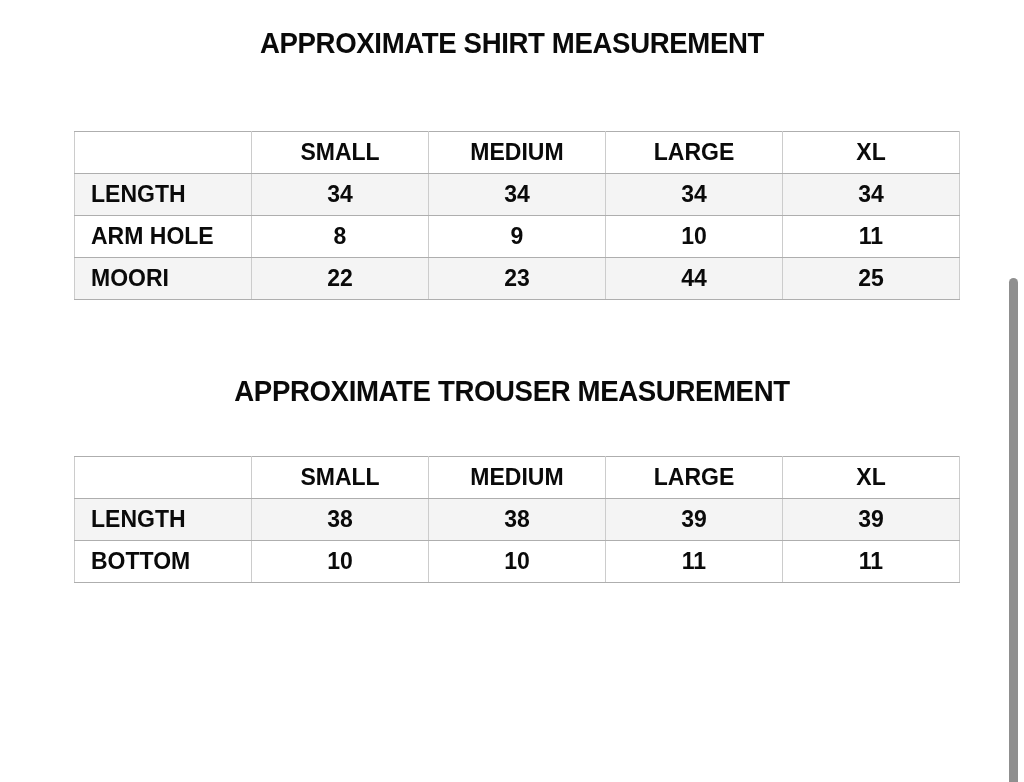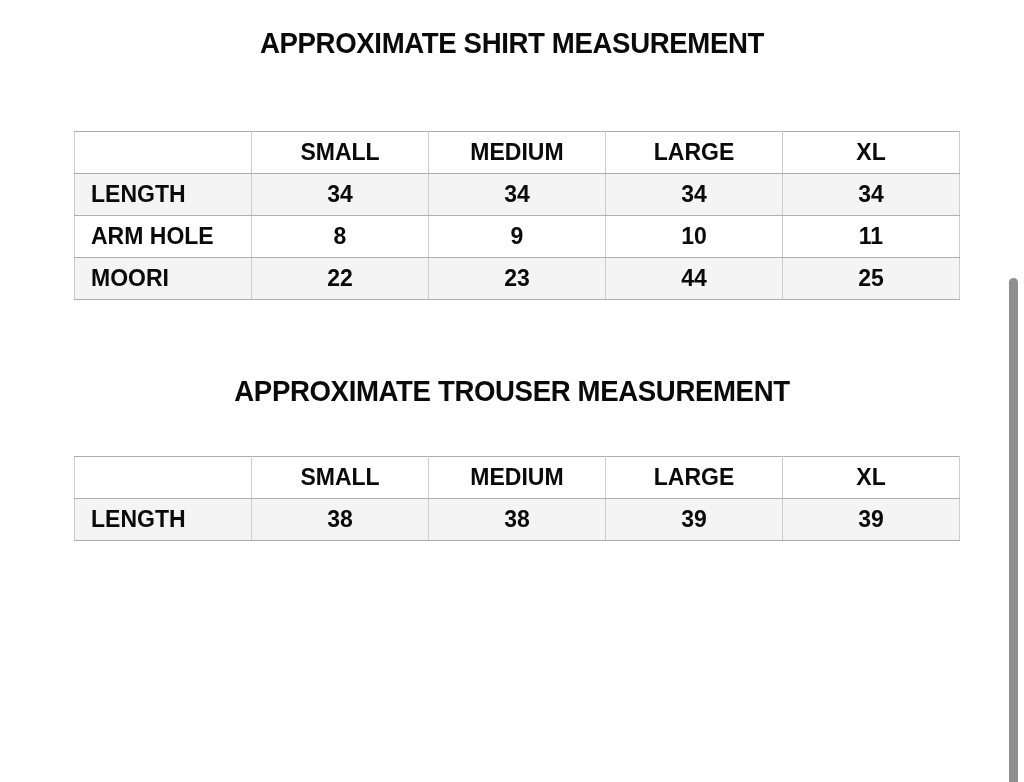--- a/index.html
+++ b/index.html
@@ -128,16 +128,23 @@
       </tr>
     </thead>
     <tbody>
       <tr>
         <th class="rowlabel">LENGTH</th>
         <td>38</td>
         <td>38</td>
         <td>39</td>
         <td>39</td>
       </tr>
+      <tr>
+        <th class="rowlabel">BOTTOM</th>
+        <td>10</td>
+        <td>10</td>
+        <td>11</td>
+        <td>11</td>
+      </tr>
     </tbody>
   </table>
 
 <div class="scrollbar-thumb"></div>
 
 </body></html>

